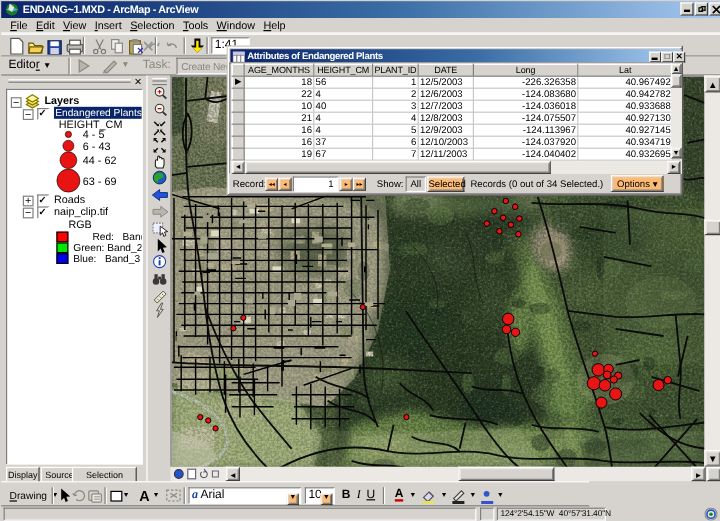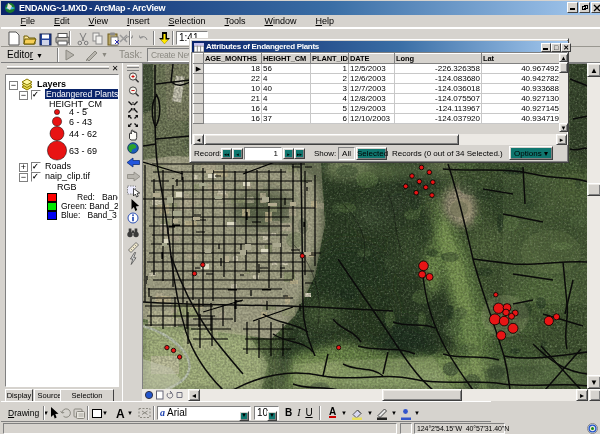--- a/index.html
+++ b/index.html
@@ -1,23 +1,23 @@
 <!DOCTYPE html>
 <html><head><meta charset="utf-8"><style>
 *{margin:0;padding:0;box-sizing:border-box;font-family:"Liberation Sans",sans-serif;}
 body{width:600px;height:434px;overflow:hidden;}
 #app{position:relative;width:600px;height:434px;background:#d6d3ce;border:1px solid #d6d3ce;}
 .abs{position:absolute;}
 .sunken{border:1px solid;border-color:#808080 #ffffff #ffffff #808080;}
-.btn3d{background:#0f766e;border:1px solid;border-color:#ffffff #404040 #404040 #ffffff;box-shadow:inset 1px 1px 0 #d6d3ce, inset -1px -1px 0 #808080;}
+.btn3d{background:#fdba74;border:1px solid;border-color:#ffffff #404040 #404040 #ffffff;box-shadow:inset 1px 1px 0 #d6d3ce, inset -1px -1px 0 #808080;}
 .sep{width:2px;border-left:1px solid #808080;border-right:1px solid #ffffff;height:14px;}
 #titlebar{left:0;top:0;width:600px;height:14px;background:linear-gradient(90deg,#0a246a 0%,#3a6ea5 55%,#a6caf0 100%);color:#fff;font-weight:bold;font-size:9px;letter-spacing:-0.3px;line-height:14px;}
 .capbtn{width:13px;height:11px;background:#d6d3ce;border:1px solid;border-color:#ffffff #404040 #404040 #ffffff;font-size:9px;line-height:9px;text-align:center;color:#000;font-weight:bold;}
 #menubar{left:0;top:14px;width:600px;height:13px;font-size:9px;color:#000;border-bottom:1px solid #fff;}
-#menubar>span{display:inline-block;padding:0 3.5px;line-height:13px;margin-left:12px;}
+#menubar>span{display:inline-block;padding:0 3.5px;line-height:13px;}
 .u{text-decoration:underline;}
 #toolbar1{left:0;top:27px;width:600px;height:19px;border-top:1px solid #fff;border-bottom:1px solid #999790;}
 #toolbar2{left:0;top:46px;width:600px;height:16px;border-bottom:1px solid #808080;}
 #toc{left:2px;top:63px;width:119px;height:325px;background:#d6d3ce;}
 #tocwhite{left:4px;top:73px;width:114px;height:313px;background:#fff;border:1px solid;border-color:#808080 #ffffff #ffffff #808080;overflow:hidden;}
 .ti{position:absolute;font-size:9px;white-space:nowrap;color:#000;}
 .pm{position:absolute;width:9px;height:9px;border:1px solid #808080;background:#fff;font-size:9px;line-height:7px;text-align:center;color:#000;}
 .cb{position:absolute;width:10px;height:10px;border:1px solid;border-color:#808080 #fff #fff #808080;background:#fff;}
 .cb:after{content:"✓";position:absolute;left:0px;top:-1px;font-size:8px;font-weight:bold;}
 #toolstrip{left:121px;top:62px;width:20px;height:338px;background:#d6d3ce;border-left:1px solid #fff;}
@@ -26,21 +26,21 @@
 #hscroll{left:141px;top:388px;width:459px;height:12px;background:#ece9e4;}
 .sbtn{position:absolute;background:#d6d3ce;border:1px solid;border-color:#ffffff #404040 #404040 #ffffff;box-shadow:inset 1px 1px 0 #ece9e4,inset -1px -1px 0 #808080;font-size:8px;text-align:center;color:#000;}
 #tabs{left:2px;top:388px;width:119px;height:13px;font-size:9px;}
 .tab{position:absolute;top:0;height:12px;background:#d6d3ce;border:1px solid;border-color:#ffffff #404040 #404040 #ffffff;border-bottom:none;text-align:center;line-height:11px;}
 #drawbar{left:0;top:400px;width:490px;height:21px;border-top:1px solid #fff;border-bottom:1px solid #808080;font-size:10px;}
 #statusbar{left:0;top:421px;width:600px;height:13px;font-size:9.5px;}
 #attrwin{left:188px;top:37px;width:380px;height:125px;background:#d6d3ce;border:1px solid;border-color:#d6d3ce #404040 #404040 #d6d3ce;box-shadow:inset 1px 1px 0 #ffffff,inset -1px -1px 0 #808080;}
 #attitle{position:absolute;left:2px;top:2px;width:376px;height:11px;background:linear-gradient(90deg,#0a246a 0%,#3a6ea5 55%,#a6caf0 100%);color:#fff;font-weight:bold;font-size:8px;letter-spacing:-0.2px;line-height:11px;}
 table.grid{border-collapse:collapse;table-layout:fixed;font-size:8px;background:#fff;}
 table.grid td{border:1px solid #c8c8c8;padding:0 1px;height:9px;line-height:9px;overflow:hidden;white-space:nowrap;}
-table.grid td.hdr{background:#d6d3ce;border:1px solid;border-color:#ffffff #808080 #808080 #ffffff;font-weight:bold;font-size:7.5px;letter-spacing:-0.1px;}
+table.grid td.hdr{background:#d6d3ce;border:1px solid;border-color:#ffffff #808080 #808080 #ffffff;font-weight:normal;text-align:center;font-size:7.5px;letter-spacing:-0.1px;}
 table.grid td.sel{background:#d6d3ce;border:1px solid;border-color:#ffffff #808080 #808080 #ffffff;}
 .r{text-align:right;}
 </style></head>
 <body>
 <div id="app">
 
 <div id="titlebar" class="abs">
   <svg class="abs" style="left:3px;top:1px" width="12" height="12" viewBox="0 0 12 12">
         <circle cx="6" cy="6" r="5" fill="#1a7a2a"></circle>
         <path d="M1 6 Q6 3 11 6 Q6 9 1 6Z" fill="#3db3d9"></path>
@@ -707,20 +707,29 @@
             </tr>
       <tr>
               <td class="sel"></td>
               <td class="r">16</td>
               <td>37</td>
               <td class="r">6</td>
               <td>12/10/2003</td>
               <td class="r">-124.037920</td>
               <td class="r">40.934719</td>
             </tr>
+      <tr>
+              <td class="sel"></td>
+              <td class="r">19</td>
+              <td>67</td>
+              <td class="r">7</td>
+              <td>12/11/2003</td>
+              <td class="r">-124.040402</td>
+              <td class="r">40.932695</td>
+            </tr>
     </tbody>
         </table>
     <div class="abs" style="left:367px;top:0px;width:9px;height:79px;background:#ece9e4">
       <div class="sbtn" style="left:0;top:0;width:9px;height:9px;font-size:6px;line-height:8px">▲</div>
       <div class="sbtn" style="left:0;top:9px;width:9px;height:11px"></div>
       <div class="sbtn" style="left:0;top:70px;width:9px;height:9px;font-size:6px;line-height:8px">▼</div>
     </div>
     <div class="abs" style="left:0px;top:81px;width:376px;height:11px;background:#ece9e4">
       <div class="sbtn" style="left:1px;top:0;width:11px;height:11px;font-size:7px;line-height:10px">◂</div>
       <div class="sbtn" style="left:12px;top:0;width:255px;height:11px"></div>

